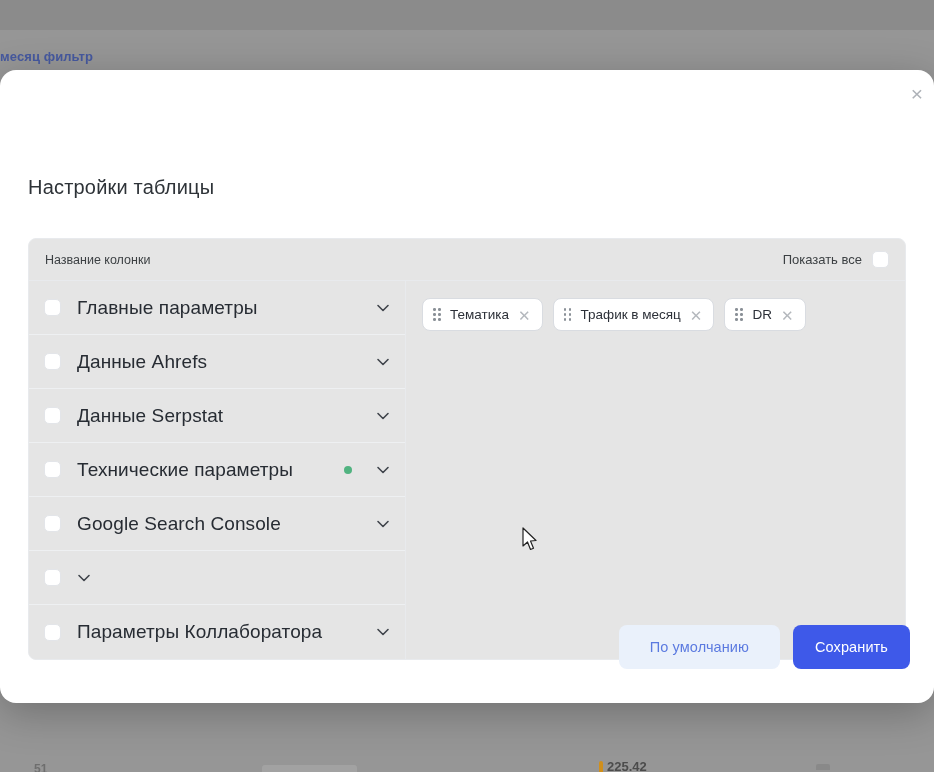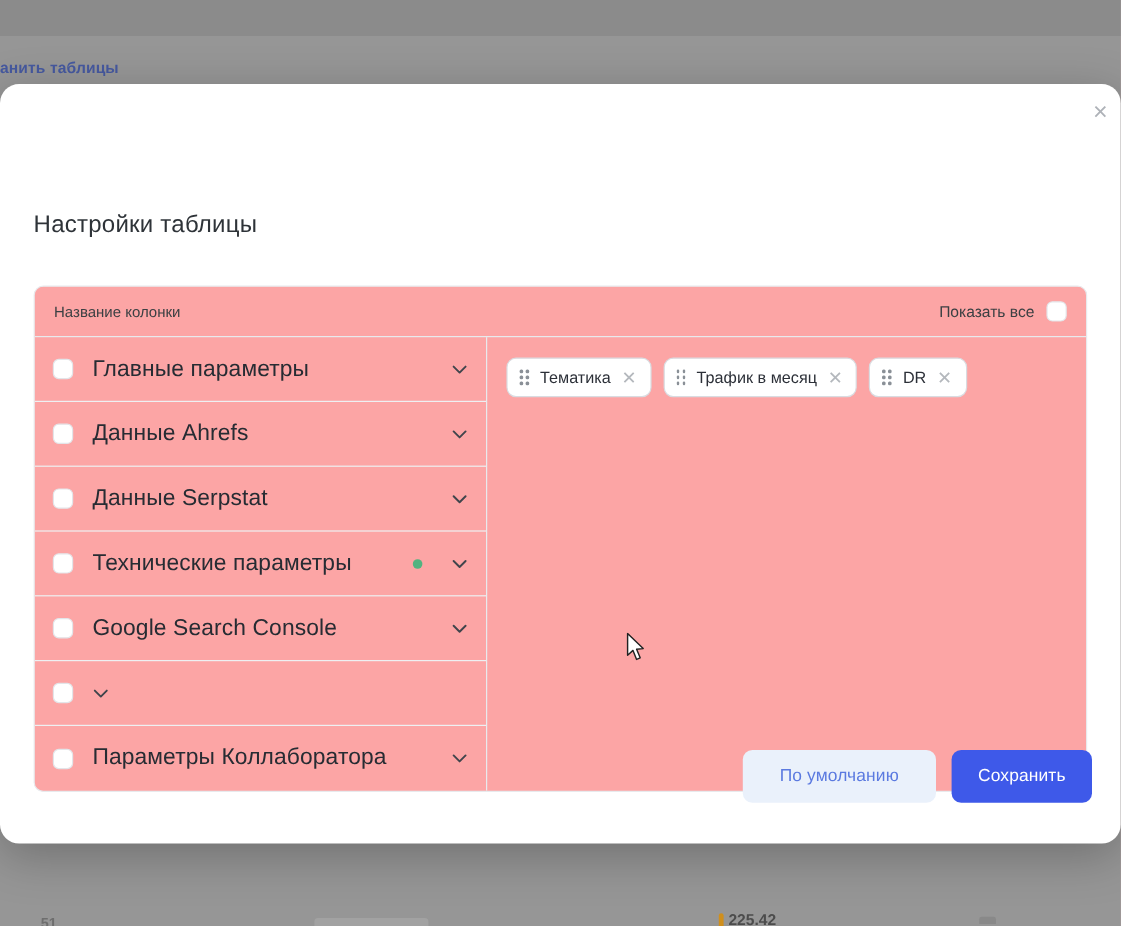--- a/index.html
+++ b/index.html
@@ -43,21 +43,21 @@
   }
   .modal-title{
     position:absolute;left:28px;top:106px;
     font-size:20px;font-weight:400;color:#2e3338;letter-spacing:.2px;
   }
 
   
   .panel{
     position:absolute;left:28px;top:168px;width:878px;height:422px;
     border:1px solid #e8eaed;border-radius:8px;overflow:hidden;
-    display:flex;flex-direction:column;background:#fca5a5;
+    display:flex;flex-direction:column;background:#e5e5e5;
   }
   .panel-header{
     height:42px;flex:0 0 42px;display:flex;align-items:center;justify-content:space-between;
     padding:0 16px;border-bottom:1px solid #e8eaed;
   }
   .panel-header-left{font-size:12.5px;color:#3c4043;}
   .panel-header-right{display:flex;align-items:center;gap:10px;padding-left:38px;}
   .panel-header-right-label{font-size:13px;color:#3c4043;}
   .checkbox{
     width:17px;height:17px;border:1.5px solid #e3e5e9;border-radius:5px;background:#fff;
@@ -92,21 +92,21 @@
   .btn-save{background:var(--accent-blue);color:#ffffff;padding:0 22px;}
 
   
   .cursor{position:absolute;left:521px;top:527px;width:18px;height:26px;pointer-events:none;z-index:50;}
 </style>
 </head>
 <body>
 
 <div class="backdrop">
   <div class="backdrop-topband"></div>
-  <div class="backdrop-link">анить таблицы</div>
+  <div class="backdrop-link">месяц фильтр</div>
   <div class="dim-row">
     <span class="dim-text-left">51</span>
     <span class="dim-box"></span>
     <span class="dim-metric">
       <span class="dim-bolt"></span>
       <span class="dim-metric-value">225.42</span>
     </span>
     <span class="dim-mark-right"></span>
   </div>
 </div>

